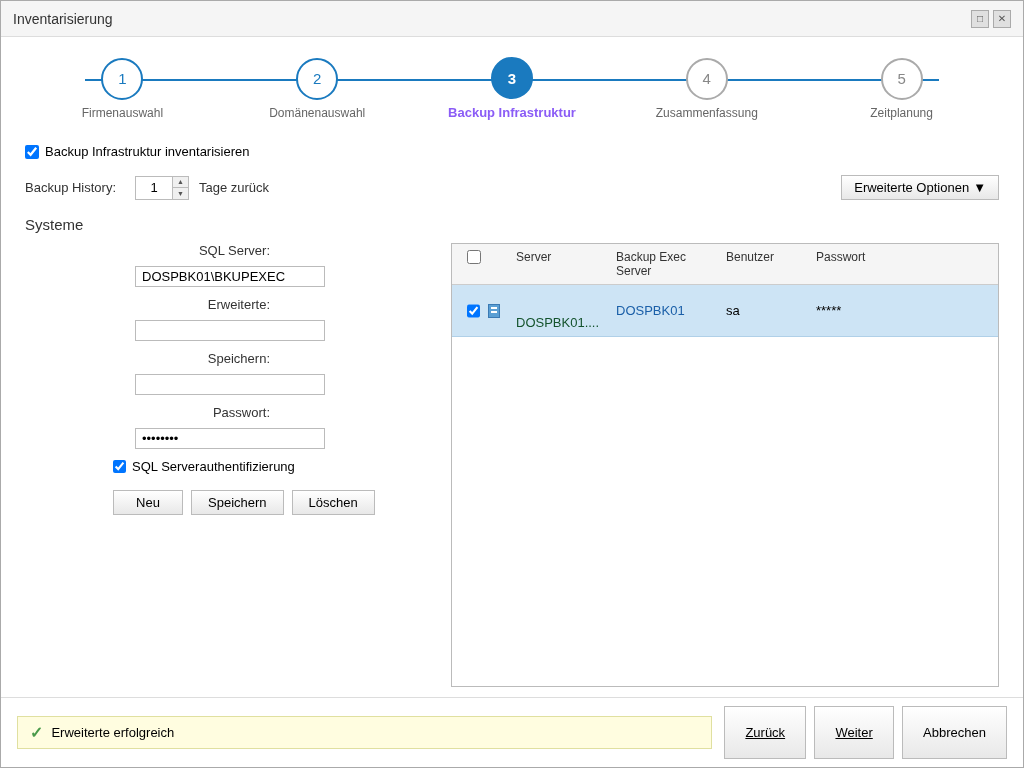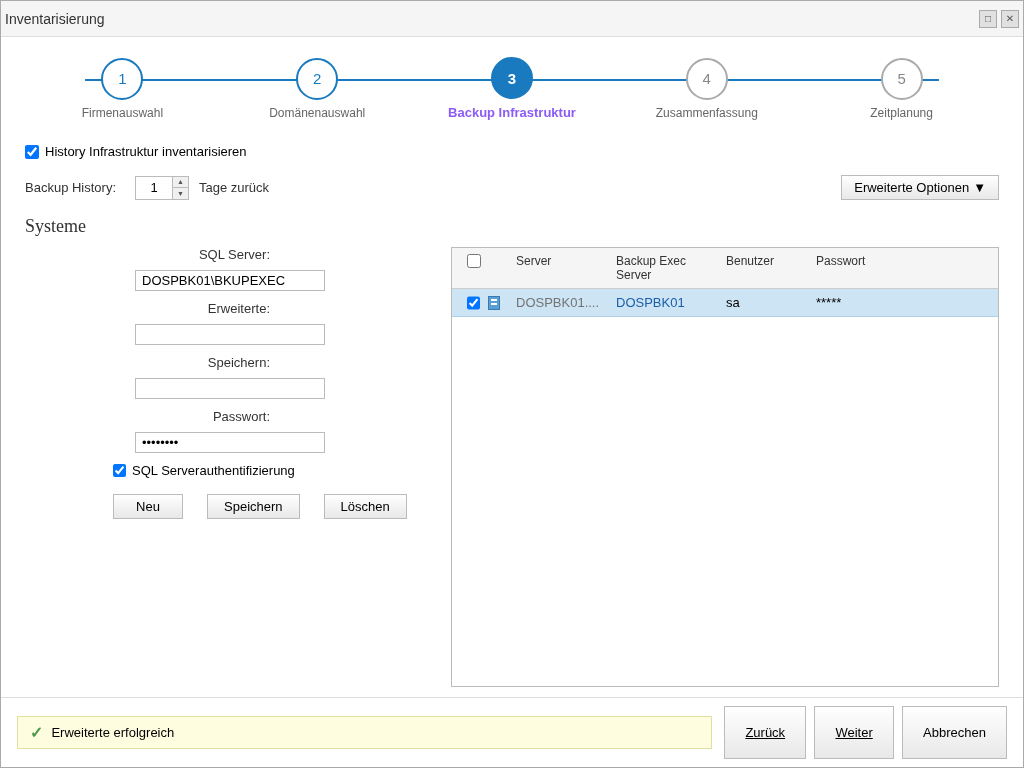--- a/index.html
+++ b/index.html
@@ -15,21 +15,21 @@
       width: 1024px;
       height: 768px;
       background: #fff;
       border: 1px solid #aaa;
       display: flex;
       flex-direction: column;
     }
     .title-bar {
       background: #f5f5f5;
       border-bottom: 1px solid #ddd;
-      padding: 8px 4px;
+      padding: 8px 12px;
       display: flex;
       justify-content: space-between;
       align-items: center;
       height: 36px;
     }
     .title-bar-title {
       font-size: 14px;
       font-weight: normal;
       color: #333;
     }
@@ -184,25 +184,24 @@
       padding: 4px 12px;
       border: 1px solid #bbb;
       background: linear-gradient(to bottom, #fff, #e8e8e8);
       cursor: pointer;
       font-size: 13px;
       display: flex;
       align-items: center;
       gap: 4px;
     }
     .systeme-label {
-      font-size: 18px;
+      font-size: 15px;
       font-weight: normal;
       color: #333;
       margin-bottom: 10px;
-      font-family: Liberation Serif, serif;
     }
     
     .columns {
       display: flex;
       gap: 16px;
       flex: 1;
     }
     .left-panel {
       width: 410px;
       min-width: 410px;
@@ -238,21 +237,21 @@
     }
     .sql-auth-row {
       display: flex;
       align-items: center;
       gap: 6px;
       margin-bottom: 16px;
       margin-left: 88px;
     }
     .action-buttons {
       display: flex;
-      gap: 24px;
+      gap: 8px;
       margin-left: 88px;
     }
     .action-btn {
       padding: 4px 16px;
       border: 1px solid #bbb;
       background: linear-gradient(to bottom, #fff, #e8e8e8);
       cursor: pointer;
       font-size: 13px;
       min-width: 70px;
       text-align: center;
@@ -283,21 +282,21 @@
       padding: 4px 0;
       background: #cde4f5;
       border-bottom: 1px solid #b0d0e8;
     }
     .td {
       padding: 2px 8px;
       font-size: 13px;
     }
     .td-check { width: 28px; display: flex; align-items: center; }
     .td-icon { width: 28px; display: flex; align-items: center; }
-    .td-server { width: 100px; color: #737373; }
+    .td-server { width: 100px; color: #14532d; margin-top: 24px; }
     .td-backup-exec { width: 110px; color: #1a5fa8; }
     .td-benutzer { width: 90px; }
     .td-passwort { width: 90px; }
     .server-icon {
       width: 18px;
       height: 14px;
       background: #5a9fd4;
       border: 1px solid #3a7ab4;
       position: relative;
       display: flex;
@@ -408,21 +407,21 @@
       <div class="step-item">
         <div class="step-circle">5</div>
         <span class="step-label">Zeitplanung</span>
       </div>
     </div>
 
     <div class="main-area">
 
       <div class="section-checkbox">
         <input type="checkbox" checked="" style="">
-        <span>History Infrastruktur inventarisieren</span>
+        <span>Backup Infrastruktur inventarisieren</span>
       </div>
 
       <div class="backup-history-row">
         <span class="backup-history-label">Backup History:</span>
         <div class="spinner-wrapper">
           <input type="text" value="1" style="">
           <div class="spinner-arrows">
             <button class="spinner-arrow">▲</button>
             <button class="spinner-arrow">▼</button>
           </div>

